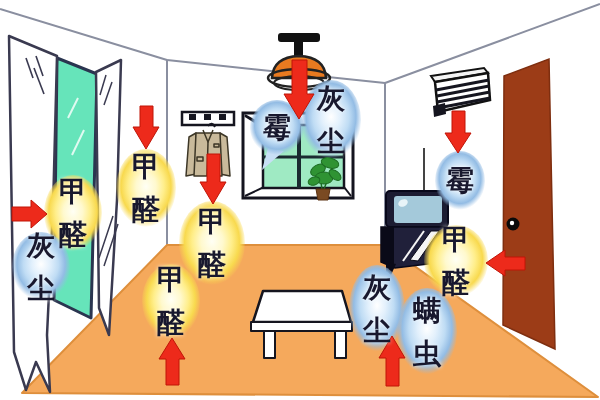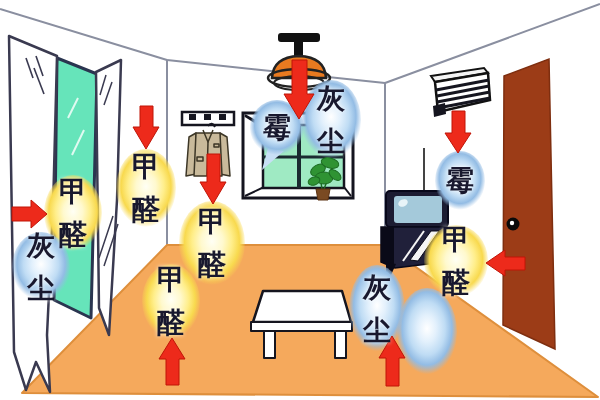--- a/index.html
+++ b/index.html
@@ -187,13 +187,14 @@
   <div class="label" style="left:73px;top:213px;">甲醛</div>
   <div class="label" style="left:41px;top:267px;">灰尘</div>
   <div class="label" style="left:146px;top:188px;">甲醛</div>
   <div class="label" style="left:212px;top:243px;">甲醛</div>
   <div class="label" style="left:171px;top:301px;">甲醛</div>
   <div class="label" style="left:277px;top:128px;">霉</div>
   <div class="label" style="left:331px;top:120px;">灰尘</div>
   <div class="label" style="left:460px;top:181px;">霉</div>
   <div class="label" style="left:456px;top:261px;">甲醛</div>
   <div class="label" style="left:377px;top:309px;">灰尘</div>
+  <div class="label" style="left:427px;top:332px;">螨虫</div>
 </div>
 
 </body></html>

